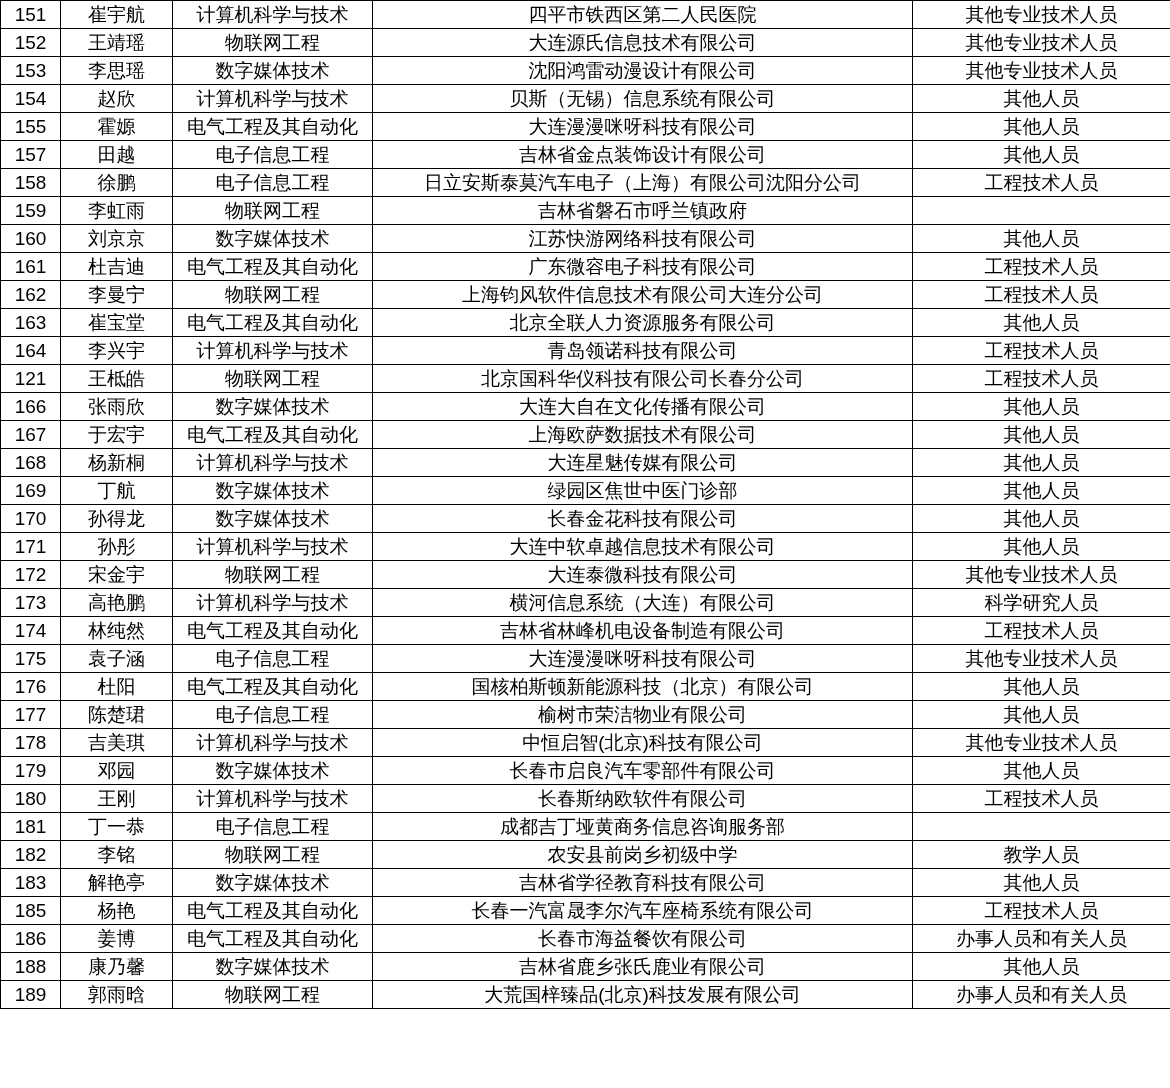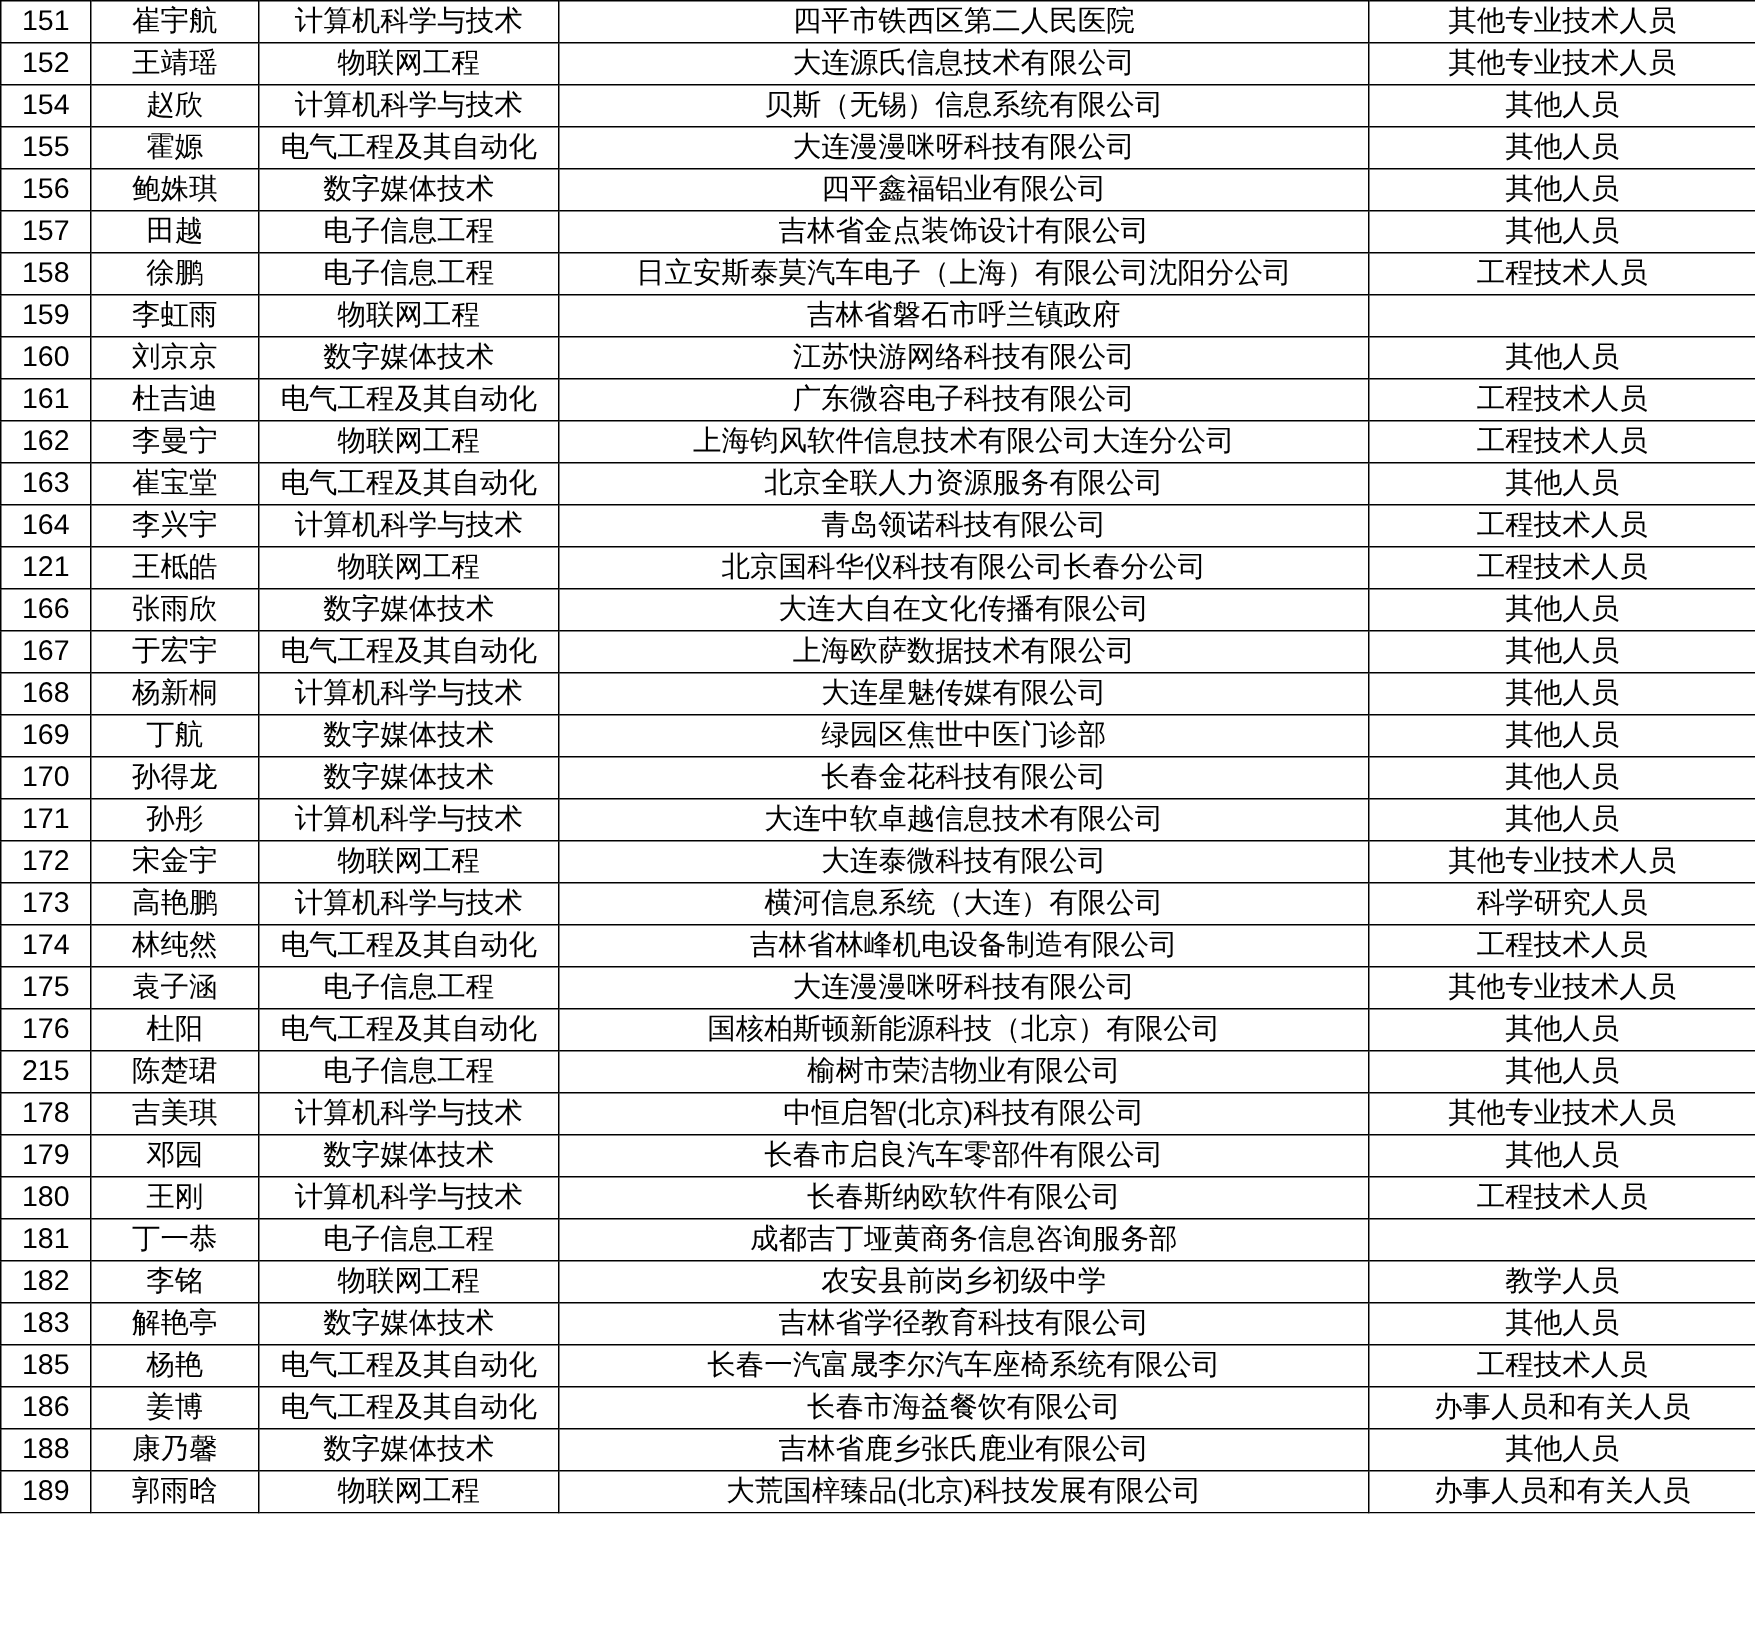--- a/index.html
+++ b/index.html
@@ -64,41 +64,41 @@
           <td class="cat">其他专业技术人员</td>
         </tr>
         <tr>
           <td class="idx">152</td>
           <td class="name">王靖瑶</td>
           <td class="major">物联网工程</td>
           <td class="emp">大连源氏信息技术有限公司</td>
           <td class="cat">其他专业技术人员</td>
         </tr>
         <tr>
+          <td class="idx">153</td>
+          <td class="name">李思瑶</td>
+          <td class="major">数字媒体技术</td>
+          <td class="emp">沈阳鸿雷动漫设计有限公司</td>
+          <td class="cat">其他专业技术人员</td>
+        </tr>
+        <tr>
           <td class="idx">154</td>
           <td class="name">赵欣</td>
           <td class="major">计算机科学与技术</td>
           <td class="emp">贝斯（无锡）信息系统有限公司</td>
           <td class="cat">其他人员</td>
         </tr>
         <tr>
           <td class="idx">155</td>
           <td class="name">霍嫄</td>
           <td class="major">电气工程及其自动化</td>
           <td class="emp">大连漫漫咪呀科技有限公司</td>
           <td class="cat">其他人员</td>
         </tr>
         <tr>
-          <td class="idx">156</td>
-          <td class="name">鲍姝琪</td>
-          <td class="major">数字媒体技术</td>
-          <td class="emp">四平鑫福铝业有限公司</td>
-          <td class="cat">其他人员</td>
-        </tr>
-        <tr>
           <td class="idx">157</td>
           <td class="name">田越</td>
           <td class="major">电子信息工程</td>
           <td class="emp">吉林省金点装饰设计有限公司</td>
           <td class="cat">其他人员</td>
         </tr>
         <tr>
           <td class="idx">158</td>
           <td class="name">徐鹏</td>
           <td class="major">电子信息工程</td>
@@ -225,21 +225,21 @@
           <td class="cat">其他专业技术人员</td>
         </tr>
         <tr>
           <td class="idx">176</td>
           <td class="name">杜阳</td>
           <td class="major">电气工程及其自动化</td>
           <td class="emp">国核柏斯顿新能源科技（北京）有限公司</td>
           <td class="cat">其他人员</td>
         </tr>
         <tr>
-          <td class="idx">215</td>
+          <td class="idx">177</td>
           <td class="name">陈楚珺</td>
           <td class="major">电子信息工程</td>
           <td class="emp">榆树市荣洁物业有限公司</td>
           <td class="cat">其他人员</td>
         </tr>
         <tr>
           <td class="idx">178</td>
           <td class="name">吉美琪</td>
           <td class="major">计算机科学与技术</td>
           <td class="emp">中恒启智(北京)科技有限公司</td>

